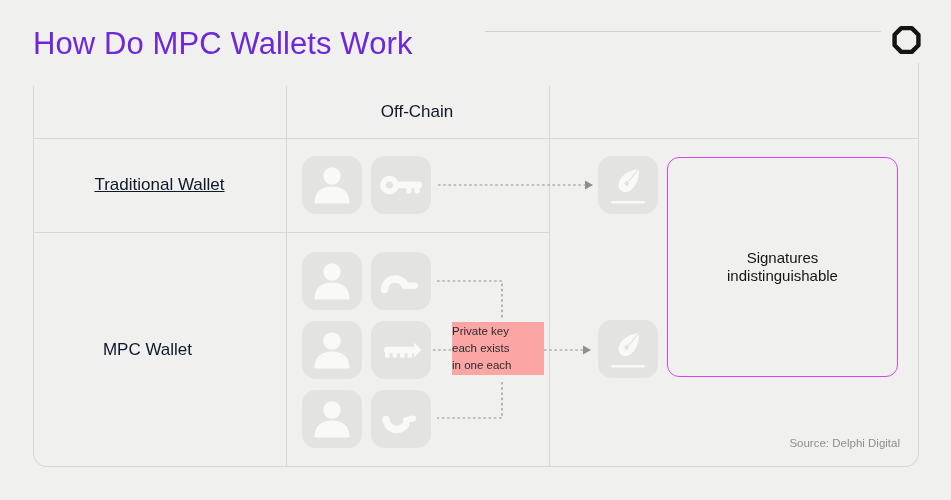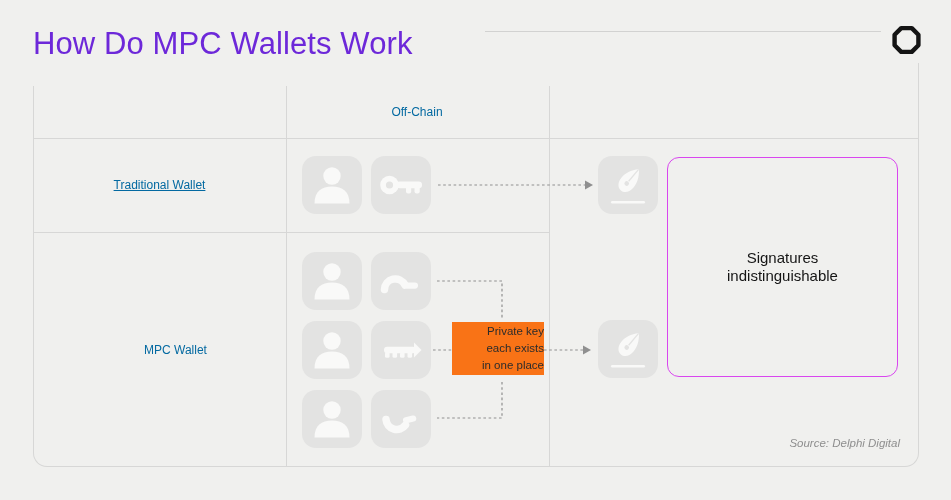--- a/index.html
+++ b/index.html
@@ -16,43 +16,43 @@
     border-left:1px solid #d7d7d6;border-right:1px solid #d7d7d6;border-bottom:1px solid #d7d7d6;
     border-radius:0 0 14px 14px;}
   .right-edge-extension{position:absolute;left:918px;top:63px;width:1px;height:23px;background:#d7d7d6;}
   .vline{position:absolute;top:0;bottom:0;width:1px;background:#d7d7d6;}
   .vline-1{left:252px;} .vline-2{left:515px;}
   .hline{position:absolute;height:1px;background:#d7d7d6;}
   .hline-header{top:52px;left:0;right:0;}
   .hline-row{top:146px;left:0;width:515px;}
 
   .cell{position:absolute;display:flex;align-items:center;justify-content:center;
-    color:#0369a1;font-size:12px;}
+    color:#0f172a;font-size:17px;}
   .cell-offchain{left:286px;top:86px;width:262px;height:52px;}
   .cell-onchain{left:548px;top:86px;width:371px;height:52px;}
   .cell-trad{left:34px;top:138px;width:251px;height:94px;text-decoration:underline;}
-  .cell-mpc{left:50px;top:232px;width:251px;height:235px;}
+  .cell-mpc{left:22px;top:232px;width:251px;height:235px;}
 
   .tile{position:absolute;width:60px;height:58px;background:#e3e3e2;border-radius:14px;
     display:flex;align-items:center;justify-content:center;}
   .tile svg{display:block;}
 
   .sig-box{position:absolute;left:667px;top:157px;width:231px;height:220px;box-sizing:border-box;
     border:1px solid #d946ef;border-radius:12px;display:flex;align-items:center;justify-content:center;}
   .sig-text{text-align:center;color:#151515;font-size:15px;line-height:18.5px;}
   .sig-text span{display:block;}
 
-  .pk-note{position:absolute;left:452px;top:322px;width:92px;background:#f97316;
-    text-align:right;color:#2c2c2c;font-size:11.5px;line-height:17px;z-index:3;padding:1px 0;}
+  .pk-note{position:absolute;left:452px;top:322px;width:92px;background:#fca5a5;
+    text-align:left;color:#2c2c2c;font-size:11.5px;line-height:17px;z-index:3;padding:1px 0;}
   .pk-note span{display:block;}
 
   .connectors{position:absolute;left:0;top:0;width:951px;height:500px;pointer-events:none;z-index:2;}
 
   .source{position:absolute;left:650px;top:437px;width:250px;text-align:right;
-    color:#8e8e8e;font-size:11.5px;line-height:13px;font-style:italic;}
+    color:#8e8e8e;font-size:11.5px;line-height:13px;}
 </style>
 </head>
 <body>
 
 <div class="canvas">
 
   <div class="page-title">How Do MPC Wallets Work</div>
   <div class="title-rule"></div>
 
   <svg class="logo" viewBox="0 0 34 34">
@@ -161,21 +161,21 @@
         <circle cx="30" cy="28" r="2.3" fill="#e3e3e2"></circle>
         <rect x="29.35" y="9.5" width="1.3" height="15.5" fill="#e3e3e2"></rect>
       </g>
       <rect x="13" y="45" width="34" height="2.6" rx="1.3"></rect>
     </svg>
   </div>
 
   <div class="pk-note">
     <span>Private key</span>
     <span>each exists</span>
-    <span>in one place</span>
+    <span>in one each</span>
   </div>
 
   <div class="sig-box">
     <div class="sig-text">
       <span>Signatures</span>
       <span>indistinguishable</span>
     </div>
   </div>
 
   <div class="source">Source: Delphi Digital</div>

